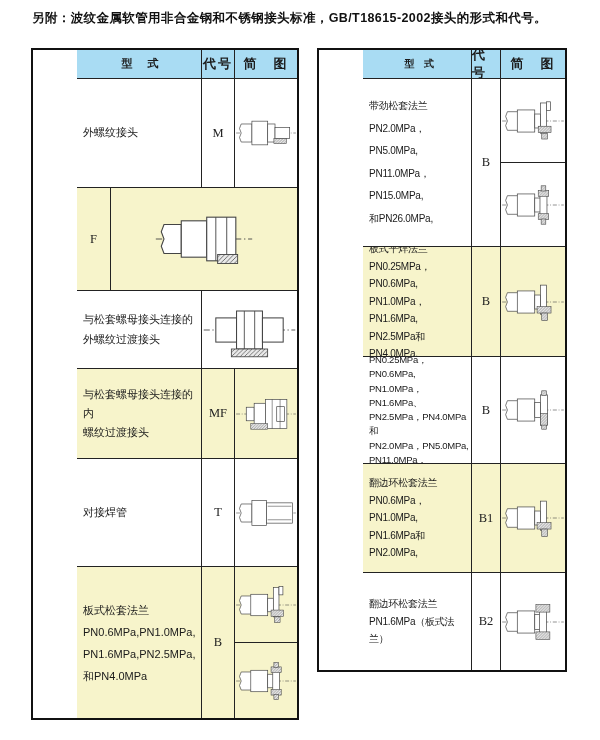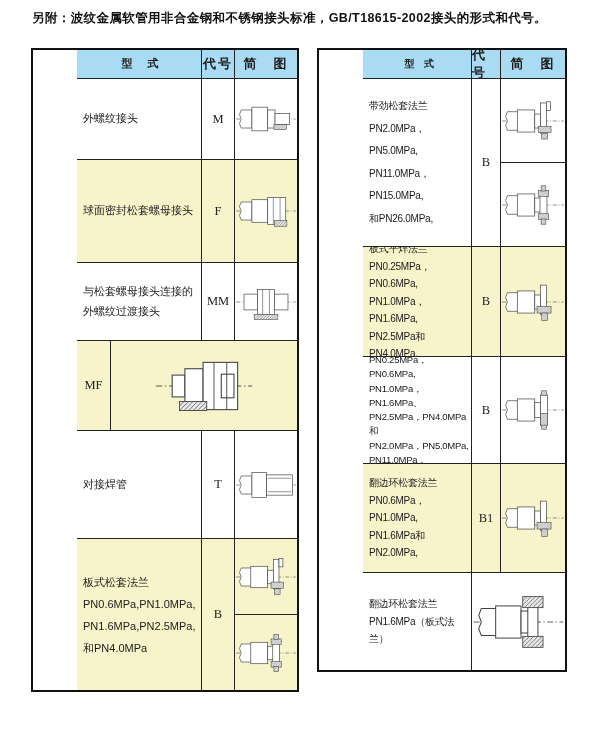--- a/index.html
+++ b/index.html
@@ -50,75 +50,75 @@
 
   <div class="title">另附：波纹金属软管用非合金钢和不锈钢接头标准，GB/T18615-2002接头的形式和代号。</div>
 
   <div class="tbl tl">
     <div class="row thead">
       <div class="c c-type">型　式</div>
       <div class="c c-code">代号</div>
       <div class="c c-diag thead-diag" style="flex:1;display:flex;align-items:center;justify-content:center">简　图</div>
     </div>
 
-    <div class="row" style="height:81px">
+    <div class="row" style="height:109px">
       <div class="c c-type">外螺纹接头</div>
       <div class="c c-code">M</div>
       <div class="c c-diag">
         <div class="half">
             <svg viewBox="0 0 110 70">
               <line x1="2" y1="35" x2="108" y2="35" stroke="#444" stroke-width="1" stroke-dasharray="7 3 1.5 3"></line>
               <path d="M30 19 H11 L8 27 L11 35 L8 43 L11 51 H30 Z" fill="#fff" stroke="#444" stroke-width="1.2"></path>
               <rect x="30" y="14" width="28" height="42" fill="#fff" stroke="#444" stroke-width="1.2"></rect>
               <rect x="58" y="19" width="13" height="32" fill="#fff" stroke="#444" stroke-width="1.2"></rect>
               <rect x="71" y="25" width="26" height="20" fill="#fff" stroke="#444" stroke-width="1.2"></rect>
               <rect x="69" y="45" width="22" height="9" fill="url(#hp)" stroke="#444" stroke-width="1"></rect>
             </svg>
           </div>
       </div>
     </div>
 
     <div class="row hl" style="height:103px">
-      <div class="c c-type">球面密封松套螺母接头</div>
       <div class="c c-code">F</div>
       <div class="c c-diag">
         <div class="half">
             <svg viewBox="0 0 110 70">
               <line x1="2" y1="35" x2="108" y2="35" stroke="#444" stroke-width="1" stroke-dasharray="7 3 1.5 3"></line>
               <path d="M30 19 H11 L8 27 L11 35 L8 43 L11 51 H30 Z" fill="#fff" stroke="#444" stroke-width="1.2"></path>
               <rect x="30" y="15" width="28" height="40" fill="#fff" stroke="#444" stroke-width="1.2"></rect>
               <rect x="58" y="11" width="32" height="48" fill="#fff" stroke="#444" stroke-width="1.2"></rect>
               <line x1="68" y1="11" x2="68" y2="59" stroke="#444" stroke-width="1"></line>
               <line x1="80" y1="11" x2="80" y2="59" stroke="#444" stroke-width="1"></line>
               <rect x="70" y="52" width="22" height="10" fill="url(#hp)" stroke="#444" stroke-width="1"></rect>
             </svg>
           </div>
       </div>
     </div>
 
     <div class="row" style="height:78px">
       <div class="c c-type">与松套螺母接头连接的
 外螺纹过渡接头</div>
-      <div class="c c-code">MM</div>
       <div class="c c-diag">
         <div class="half">
             <svg viewBox="0 0 110 70">
               <line x1="2" y1="35" x2="108" y2="35" stroke="#444" stroke-width="1" stroke-dasharray="7 3 1.5 3"></line>
               <rect x="16" y="21" width="24" height="28" fill="#fff" stroke="#444" stroke-width="1.2"></rect>
               <rect x="40" y="13" width="30" height="44" fill="#fff" stroke="#444" stroke-width="1.2"></rect>
               <line x1="49" y1="13" x2="49" y2="57" stroke="#444" stroke-width="1"></line>
               <line x1="61" y1="13" x2="61" y2="57" stroke="#444" stroke-width="1"></line>
               <rect x="70" y="21" width="24" height="28" fill="#fff" stroke="#444" stroke-width="1.2"></rect>
               <rect x="34" y="57" width="42" height="9" fill="url(#hp)" stroke="#444" stroke-width="1"></rect>
             </svg>
           </div>
       </div>
     </div>
 
     <div class="row hl" style="height:90px">
+      <div class="c c-type">与松套螺母接头连接的内
+螺纹过渡接头</div>
       <div class="c c-code">MF</div>
       <div class="c c-diag">
         <div class="half">
             <svg viewBox="0 0 110 70">
               <line x1="2" y1="35" x2="108" y2="35" stroke="#444" stroke-width="1" stroke-dasharray="7 3 1.5 3"></line>
               <rect x="20" y="23" width="14" height="24" fill="#fff" stroke="#444" stroke-width="1.2"></rect>
               <rect x="34" y="16" width="20" height="38" fill="#fff" stroke="#444" stroke-width="1.2"></rect>
               <rect x="54" y="9" width="38" height="52" fill="#fff" stroke="#444" stroke-width="1.2"></rect>
               <line x1="66" y1="9" x2="66" y2="61" stroke="#444" stroke-width="1"></line>
               <line x1="80" y1="9" x2="80" y2="61" stroke="#444" stroke-width="1"></line>
@@ -285,20 +285,21 @@
               <rect x="62" y="43" width="24" height="11" fill="url(#hp)" stroke="#444" stroke-width="1"></rect>
               <rect x="70" y="54" width="10" height="13" fill="url(#hp)" stroke="#444" stroke-width="1"></rect>
             </svg>
           </div>
       </div>
     </div>
 
     <div class="row" style="height:98px">
       <div class="c c-type">翻边环松套法兰
 PN1.6MPa（板式法兰）</div>
+      <div class="c c-code">B2</div>
       <div class="c c-diag">
         <div class="half">
             <svg viewBox="0 0 110 70">
               <line x1="2" y1="35" x2="108" y2="35" stroke="#444" stroke-width="1" stroke-dasharray="7 3 1.5 3"></line>
               <path d="M30 19 H11 L8 27 L11 35 L8 43 L11 51 H30 Z" fill="#fff" stroke="#444" stroke-width="1.2"></path>
               <rect x="28" y="16" width="30" height="38" fill="#fff" stroke="#444" stroke-width="1.2"></rect>
               <rect x="58" y="22" width="10" height="26" fill="#fff" stroke="#444" stroke-width="1.2"></rect>
               <rect x="66" y="17" width="12" height="36" fill="#fff" stroke="#444" stroke-width="1.2"></rect>
               <rect x="60" y="5" width="24" height="13" fill="url(#hp)" stroke="#444" stroke-width="1"></rect>
               <rect x="60" y="52" width="24" height="13" fill="url(#hp)" stroke="#444" stroke-width="1"></rect>

